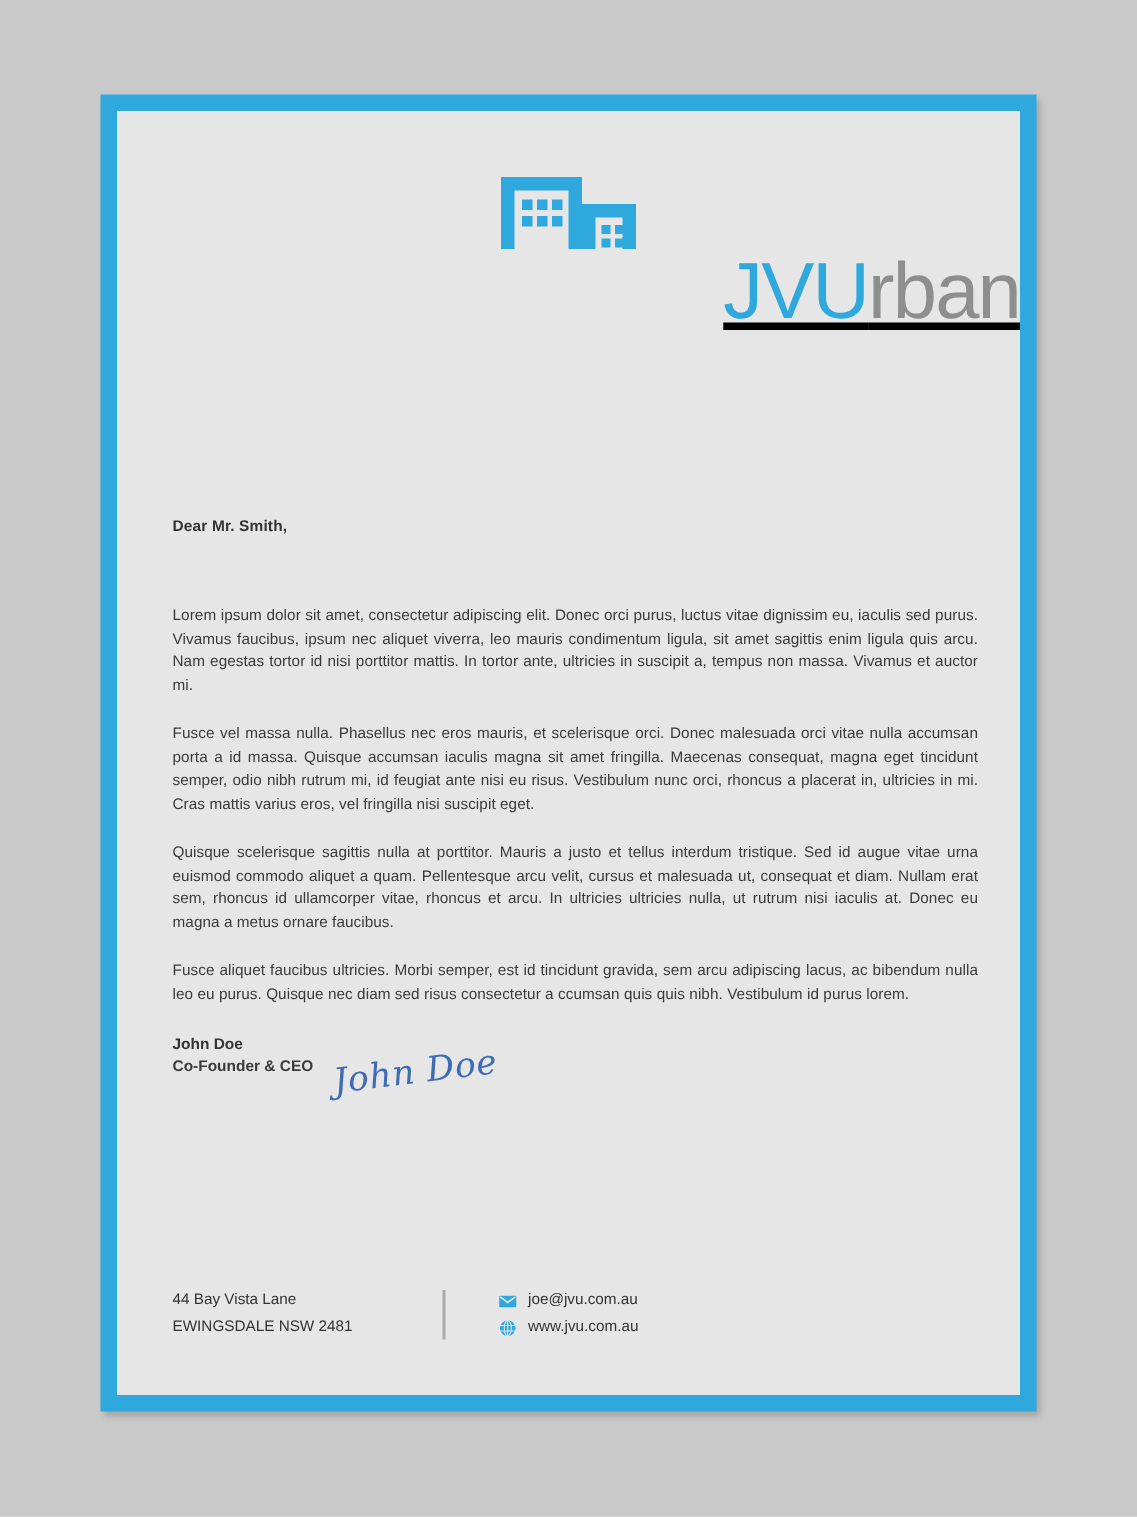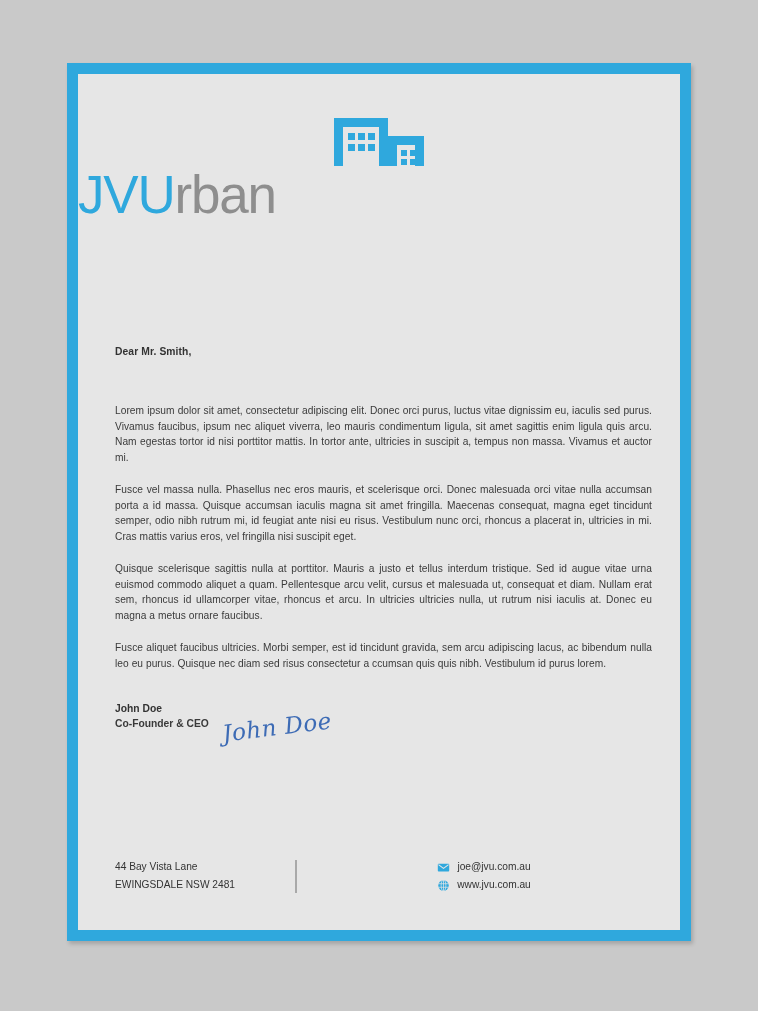--- a/index.html
+++ b/index.html
@@ -33,21 +33,22 @@
     position: relative;
     box-sizing: border-box;
   }
 
   
   #logo-block {
     position: absolute;
     top: 40px;
     left: 0;
     width: 100%;
-    text-align: left;
+    text-align: right;
+    text-decoration: underline;
   }
   #logo-mark {
     display: block;
     margin: 0 auto 2px auto;
   }
   #logo-wordmark {
     font-size: 53px;
     letter-spacing: -1.2px;
     line-height: 1;
     font-weight: 300;
@@ -72,21 +73,21 @@
   .body-para {
     font-size: 10.2px;
     line-height: 1.52;
     color: #3a3a3a;
     margin: 0 0 17px 0;
     text-align: justify;
     letter-spacing: 0.05px;
   }
   #signature-block {
     position: relative;
-    margin-top: 31px;
+    margin-top: 19px;
     height: 56px;
   }
   .sig-name {
     font-size: 10.3px;
     font-weight: bold;
     color: #333333;
     margin: 0;
     line-height: 1.45;
   }
   .sig-title {
@@ -114,21 +115,21 @@
     position: absolute;
     left: 37px;
     right: 44px;
     bottom: 36px;
     display: flex;
     align-items: center;
   }
   .footer-col { display: flex; flex-direction: column; justify-content: center; }
   #footer-address-col { width: 180px; }
   #footer-phone-col { width: 205px; padding-left: 48px; box-sizing: border-box; }
-  #footer-web-col   { flex: 1; padding-left: 35px; box-sizing: border-box; align-items: center; }
+  #footer-web-col   { flex: 1; padding-left: 35px; box-sizing: border-box; }
   .footer-line {
     font-size: 10.2px;
     color: #333333;
     line-height: 1.75;
     display: flex;
     align-items: center;
     white-space: nowrap;
   }
   .footer-divider {
     width: 1px;

